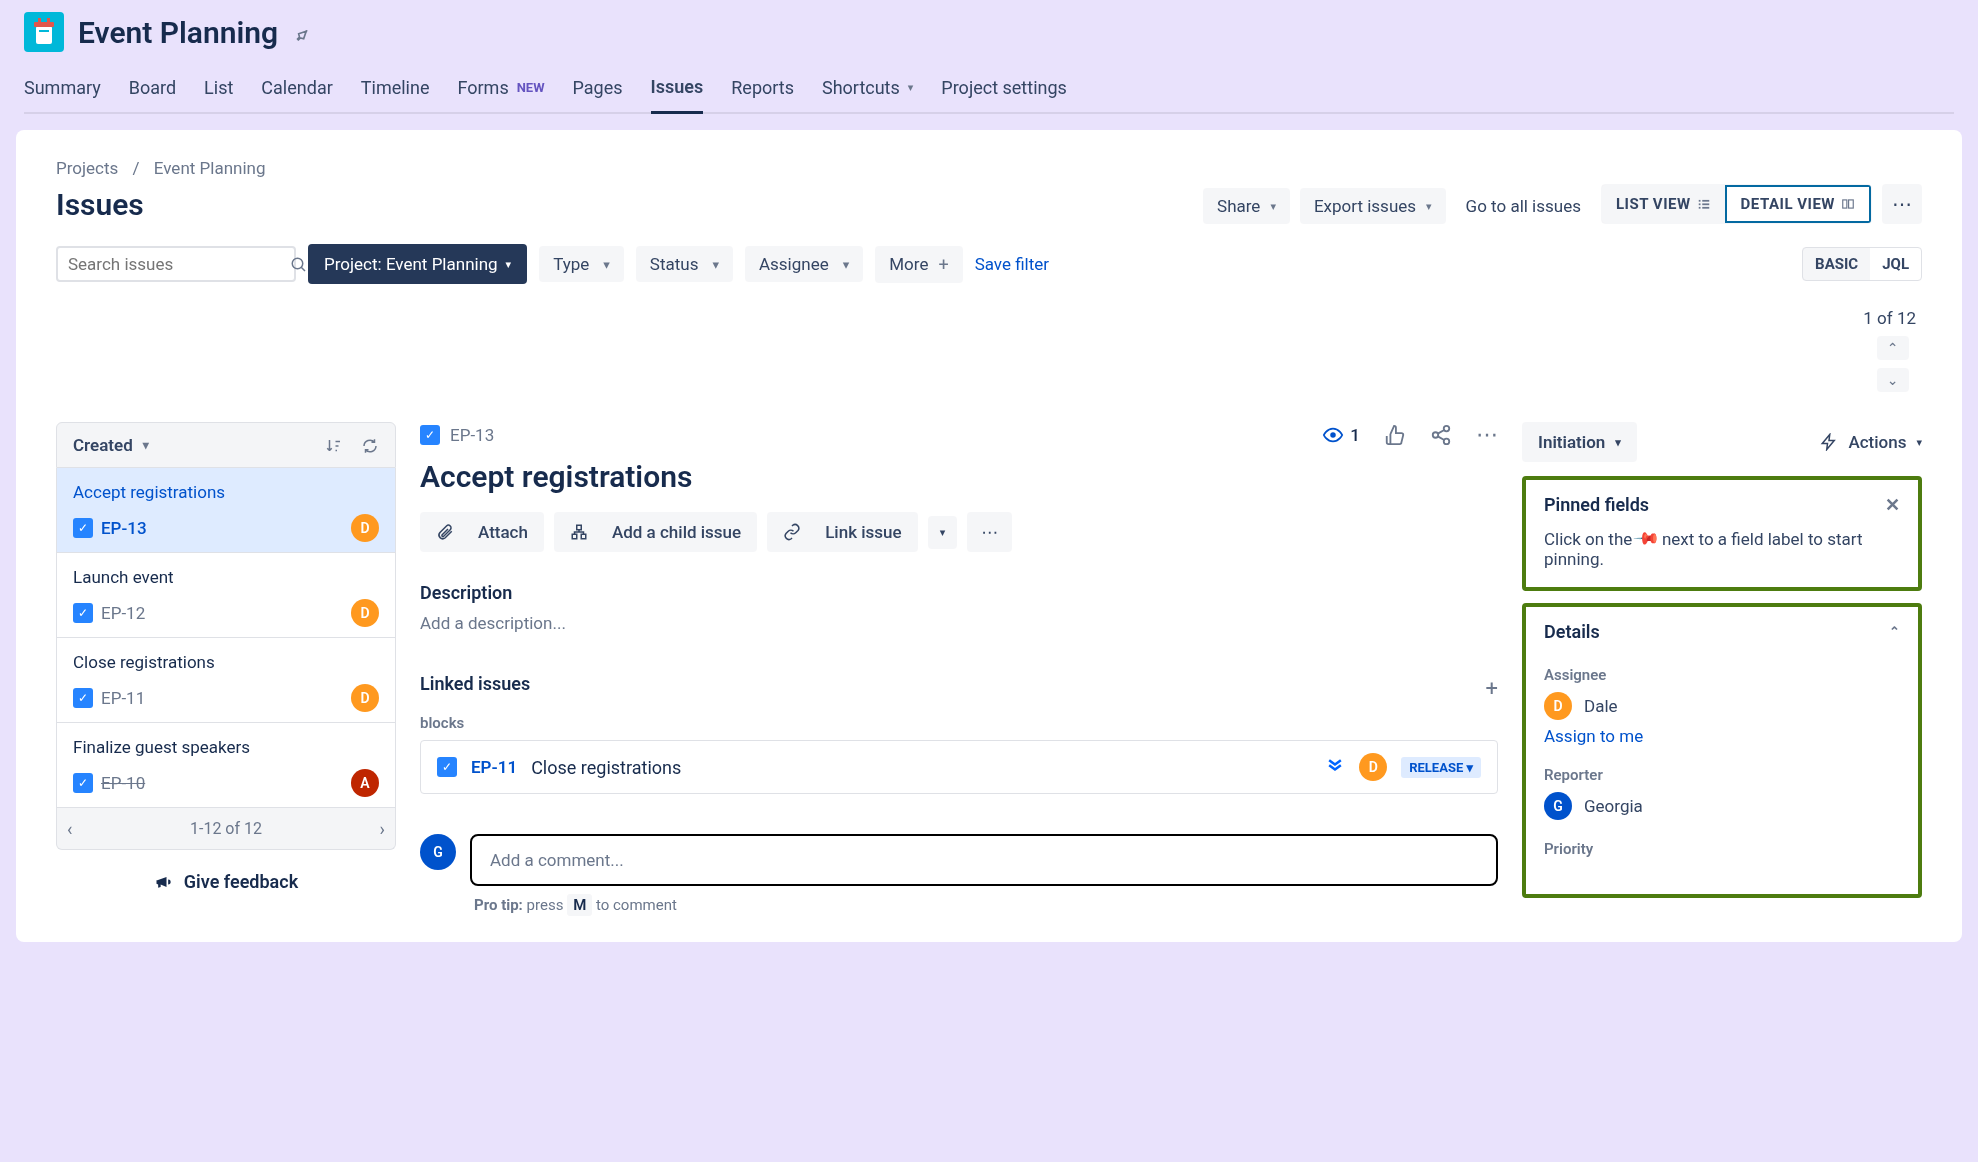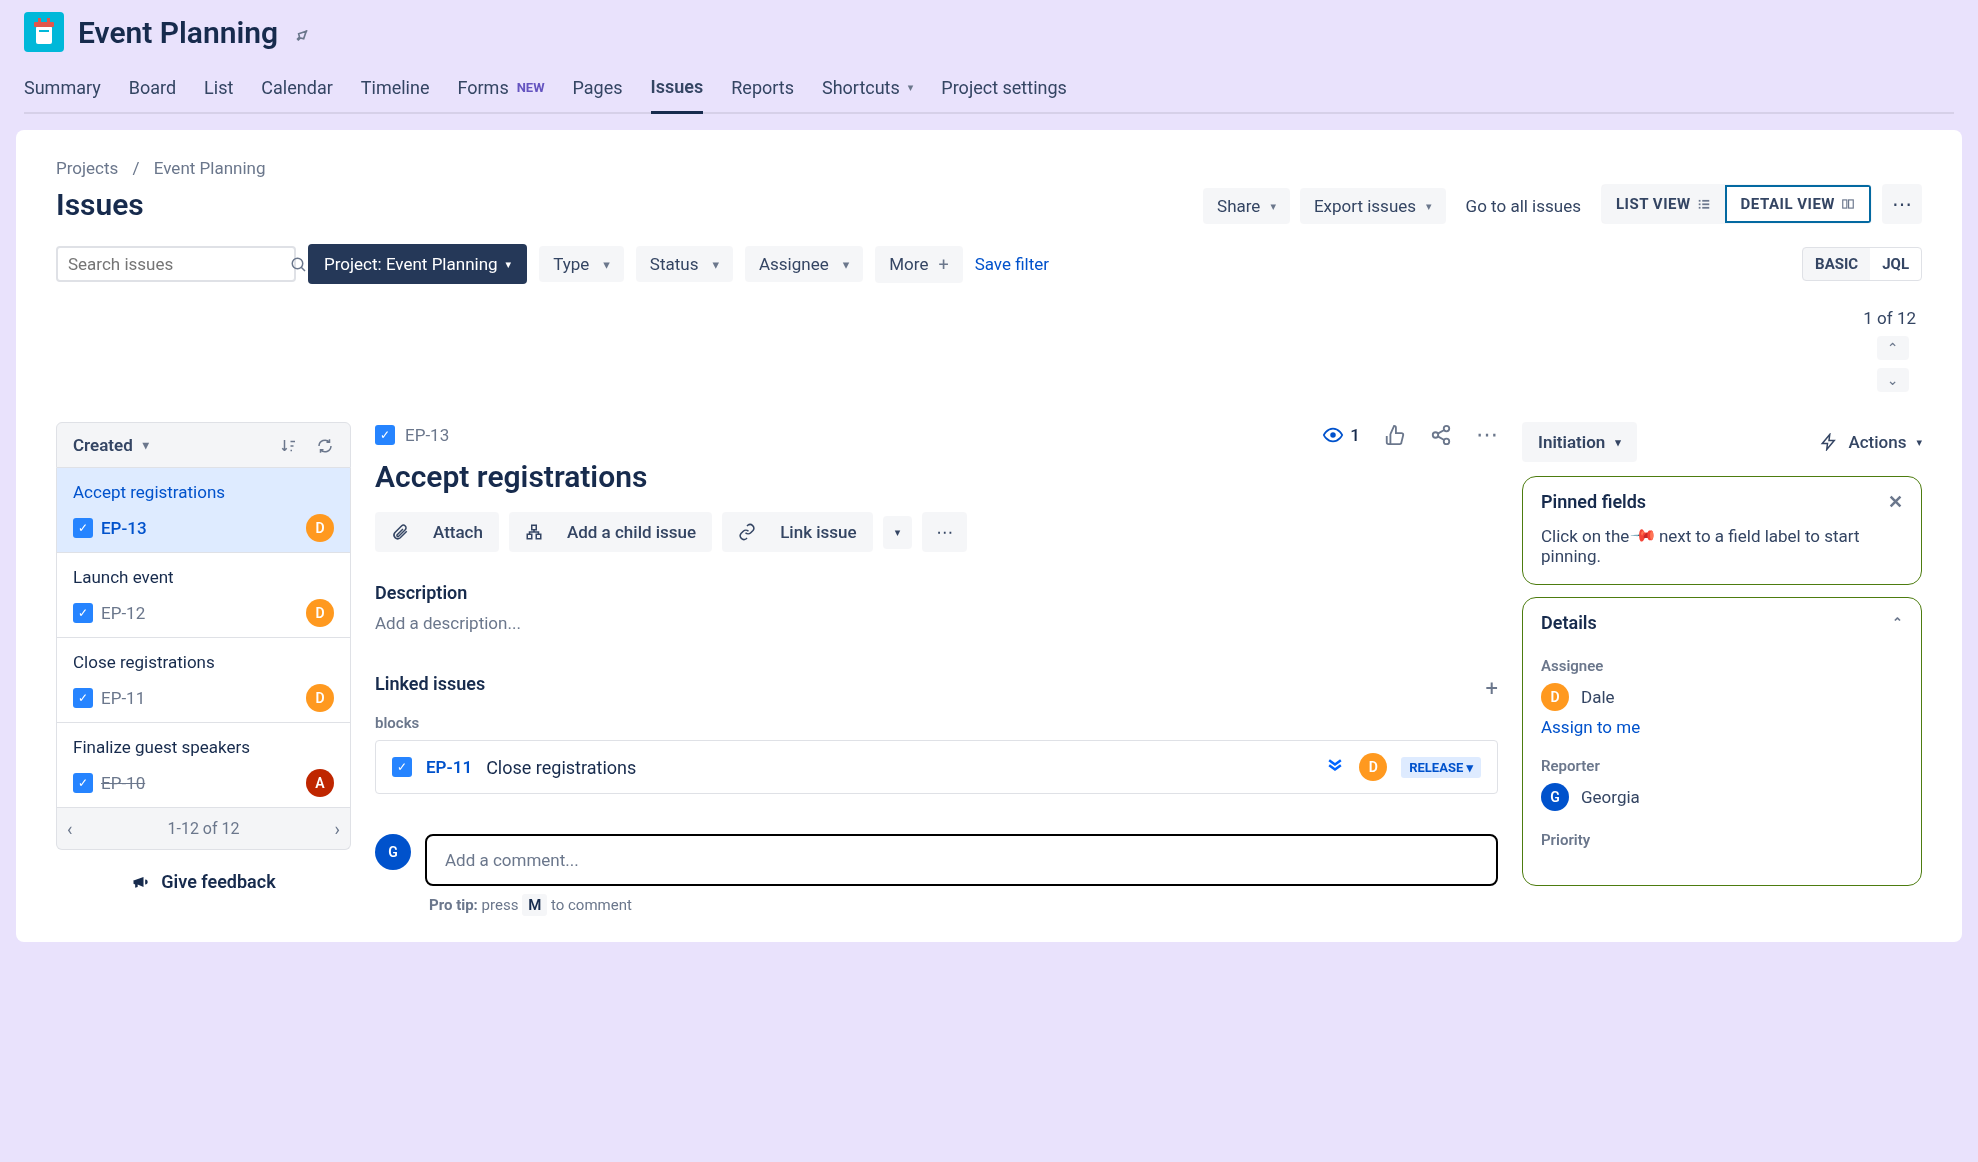--- a/index.html
+++ b/index.html
@@ -31,21 +31,21 @@
 .filter-row { display: flex; gap: 12px; align-items: center; }
 .search-box { display: flex; align-items: center; border: 2px solid #DFE1E6; border-radius: 4px; padding: 6px 10px; width: 240px; }
 .search-box input { border: none; outline: none; font-size: 17px; flex: 1; background: transparent; }
 .search-box .icon { color: #6B778C; }
 .btn-dark { background: #253858; color: #fff; border: none; border-radius: 4px; padding: 10px 16px; font-size: 17px; cursor: pointer; display: flex; align-items: center; gap: 8px; }
 .link-blue { color: #0052CC; font-size: 17px; cursor: pointer; }
 .basic-jql { display: flex; border: 1px solid #DFE1E6; border-radius: 4px; overflow: hidden; margin-left: auto; }
 .basic-jql span { padding: 7px 12px; font-size: 15px; font-weight: 700; color: #344563; cursor: pointer; }
 .basic-jql span.active { background: #091E420A; }
 .content-row { display: flex; gap: 24px; margin-top: 30px; }
-.sidebar-list { width: 295px; flex-shrink: 0; }
+.sidebar-list { width: 340px; flex-shrink: 0; }
 .list-header { background: #F4F5F7; border-radius: 6px 6px 0 0; padding: 12px 16px; display: flex; justify-content: space-between; align-items: center; border: 1px solid #DFE1E6; }
 .sort-label { font-size: 17px; color: #344563; font-weight: 600; display: flex; align-items: center; gap: 10px; }
 .list-header-icons { display: flex; gap: 18px; color: #6B778C; }
 .issue-card { border: 1px solid #DFE1E6; border-top: none; padding: 14px 16px 10px; cursor: pointer; }
 .issue-card.selected { background: #DEEBFF; }
 .issue-card .title { font-size: 17px; margin-bottom: 12px; }
 .issue-card.selected .title { color: #0052CC; }
 .issue-meta { display: flex; justify-content: space-between; align-items: center; }
 .issue-key-row { display: flex; align-items: center; gap: 8px; font-size: 17px; color: #6B778C; }
 .issue-type-icon { width: 20px; height: 20px; background: #2684FF; border-radius: 3px; display: inline-flex; align-items: center; justify-content: center; color: #fff; font-size: 12px; }
@@ -77,21 +77,21 @@
 .release-badge { background: #DEEBFF; color: #0052CC; font-size: 13px; font-weight: 700; padding: 3px 8px; border-radius: 3px; }
 .comment-row { display: flex; gap: 14px; align-items: flex-start; margin-top: 40px; }
 .comment-input { flex: 1; border: 2px solid #000000; border-radius: 8px; padding: 14px 18px; font-size: 17px; color: #6B778C; }
 .pro-tip { font-size: 15px; margin-top: 10px; margin-left: 54px; }
 .pro-tip .bold { font-weight: 700; color: #6B778C; }
 .pro-tip .key { background: #091E420A; padding: 2px 6px; border-radius: 3px; font-weight: 600; }
 .pro-tip .text { color: #6B778C; }
 .right-top { display: flex; justify-content: space-between; margin-bottom: 14px; }
 .status-btn { background: #091E420A; border: none; border-radius: 4px; padding: 10px 16px; font-size: 17px; font-weight: 600; color: #344563; cursor: pointer; display: flex; align-items: center; gap: 10px; }
 .actions-btn { background: transparent; border: none; font-size: 17px; font-weight: 500; color: #344563; cursor: pointer; display: flex; align-items: center; gap: 10px; }
-.right-panel-box { border: 1px solid #4d7c0f; border-radius: 14px; margin-bottom: 12px; }
+.right-panel-box { border: 4px solid #4d7c0f; border-radius: 4px; margin-bottom: 12px; }
 .right-panel-header { padding: 14px 18px; font-weight: 600; font-size: 18px; display: flex; justify-content: space-between; align-items: center; }
 .right-panel-body { padding: 0 18px 18px; font-size: 17px; color: #344563; }
 .pin-hint .pin-icon { display: inline-block; transform: rotate(45deg); }
 .details-row { padding: 10px 0; }
 .details-label { font-size: 15px; font-weight: 600; color: #6B778C; margin-bottom: 8px; }
 .details-value { display: flex; align-items: center; gap: 12px; font-size: 17px; }
 .assign-link { color: #0052CC; font-size: 17px; cursor: pointer; margin-top: 6px; }
 .pagination { display: flex; align-items: center; gap: 8px; flex-direction: column; }
 .page-count { font-size: 17px; color: #344563; margin-right: 6px; }
 .page-arrow { background: #091E420A; border-radius: 4px; padding: 4px 10px; color: #6B778C; cursor: pointer; font-size: 14px; }

